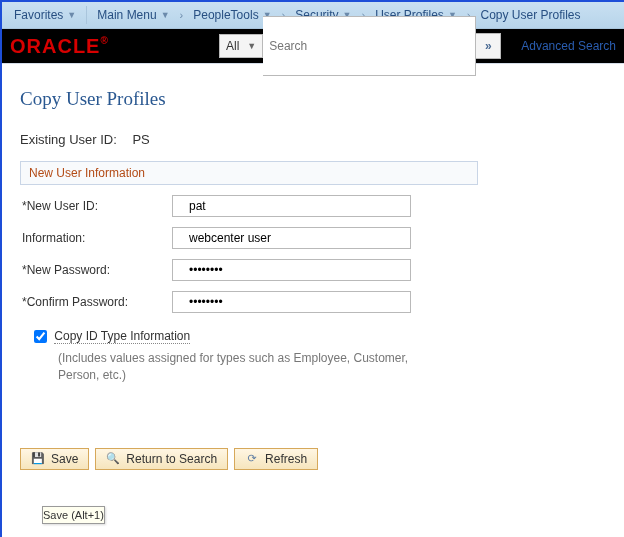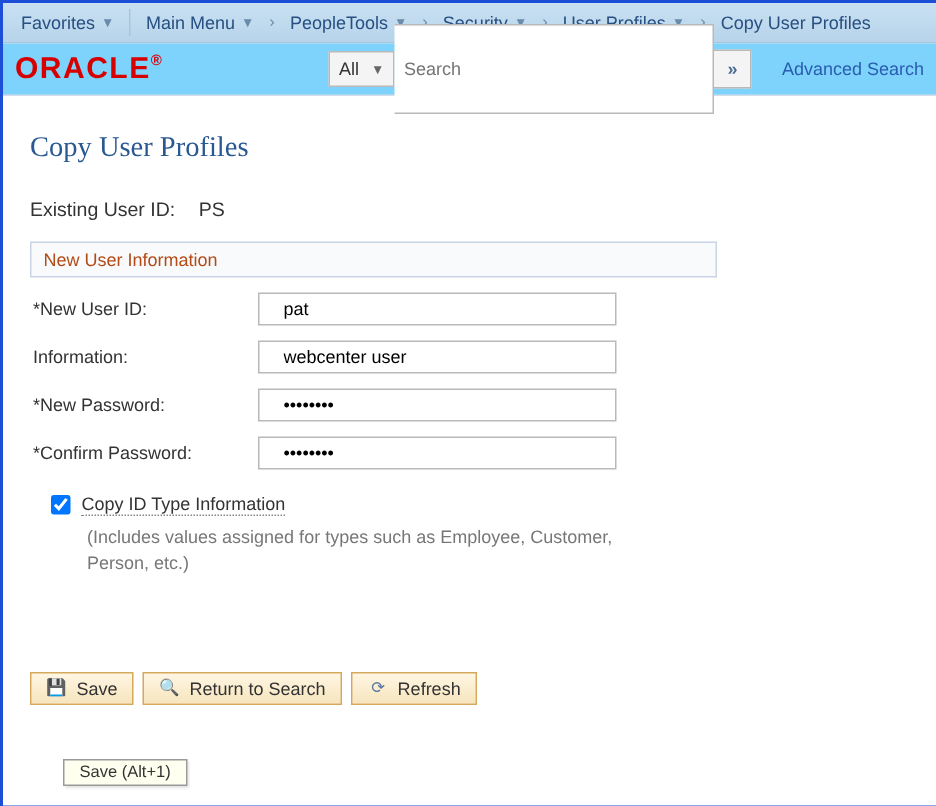--- a/index.html
+++ b/index.html
@@ -2,21 +2,21 @@
 <html><head>
 <meta charset="utf-8">
 <style>
 html,body{margin:0;padding:0;font-family:Arial,Helvetica,sans-serif;font-size:12px;color:#333;background:#fff;width:624px}
 .breadcrumb{background:linear-gradient(#c9e0f2,#b7d4ea);height:26px;display:flex;align-items:center;border-bottom:1px solid #a9c5dc;padding-left:6px}
 .breadcrumb .bc-group{display:flex;align-items:center;height:100%}
 .breadcrumb .bc-item{color:#274f82;padding:0 6px;display:flex;align-items:center;height:100%;cursor:pointer}
 .breadcrumb .bc-item .dd{margin-left:4px;font-size:9px;color:#6b8aab}
 .breadcrumb .sep{color:#6b8aab;padding:0 4px;font-size:11px}
 .breadcrumb .divider{width:1px;height:18px;background:#a9c5dc;margin:0 4px}
-.searchbar{background:#7dd3fc;height:34px;display:flex;align-items:center;padding:0 8px;border-bottom:1px solid #d5dde8}
+.searchbar{background:#000000;height:34px;display:flex;align-items:center;padding:0 8px;border-bottom:1px solid #d5dde8}
 .logo{color:#d70000;font-weight:bold;font-size:20px;letter-spacing:1px;font-family:"Arial Black",Arial,sans-serif}
 .logo .dot{font-size:10px;vertical-align:top}
 .search-group{margin-left:auto;display:flex;align-items:center}
 .all-sel{border:1px solid #b9b9b9;background:#f4f4f4;height:22px;display:flex;align-items:center;padding:0 6px;font-size:12px;cursor:pointer}
 .all-sel .dd{margin-left:8px;font-size:9px;color:#666}
 .search-input{border:1px solid #b9b9b9;border-left:none;height:22px;width:200px;padding:18px 6px;font-size:12px;color:#555}
 .go-btn{border:1px solid #b9b9b9;border-left:none;background:#f4f4f4;height:24px;width:24px;display:flex;align-items:center;justify-content:center;cursor:pointer;color:#4a6a93;font-weight:bold;font-size:12px}
 .adv{color:#2a5db0;margin-left:20px;cursor:pointer}
 .content{padding:24px 18px 18px 18px}
 h1.page-title{color:#2a5891;font-size:19px;font-weight:normal;margin:0 0 22px 0;font-family:Georgia,serif}
@@ -27,21 +27,21 @@
 .form-row{display:flex;align-items:center;margin-bottom:10px}
 .form-row .flabel{width:150px;text-align:left;color:#333;padding-left:2px}
 .form-row input[type=text],.form-row input[type=password]{border:1px solid #b9b9b9;height:18px;width:205px;padding:1px 16px;font-size:12px}
 .chk-row{margin-top:14px;margin-left:10px}
 .chk-row label{border-bottom:1px dotted #888}
 .chk-row input{vertical-align:middle;margin-right:4px}
 .hint{margin-left:28px;color:#777;margin-top:4px;max-width:360px;line-height:1.4}
 .btnbar{margin-top:64px;display:flex;gap:6px}
 .pbtn{border:1px solid #d6a85a;background:linear-gradient(#fff6e3,#f6e5bd);padding:3px 10px;display:flex;align-items:center;gap:6px;cursor:pointer;font-size:12px;color:#333}
 .pbtn .ic{width:14px;height:14px;display:flex;align-items:center;justify-content:center;font-size:11px;color:#5a7aa3}
-.tooltip{position:absolute;left:40px;top:504px;border:1px solid #9a9a9a;background:#fffff0;padding:2px 10px;font-size:11px;color:#333;box-shadow:1px 1px 2px rgba(0,0,0,.15)}
+.tooltip{position:absolute;left:40px;top:504px;border:1px solid #9a9a9a;background:#fffff0;padding:2px 0;font-size:11px;color:#333;box-shadow:1px 1px 2px rgba(0,0,0,.15)}
 .page-wrap{position:relative;border:2px solid #1d4ed8;width:622px;height:535px;overflow:hidden}
 </style>
 </head>
 <body>
 <div class="page-wrap">
 
 <div class="breadcrumb">
   <div class="bc-group">
     <div class="bc-item">
       <span>Favorites</span>

